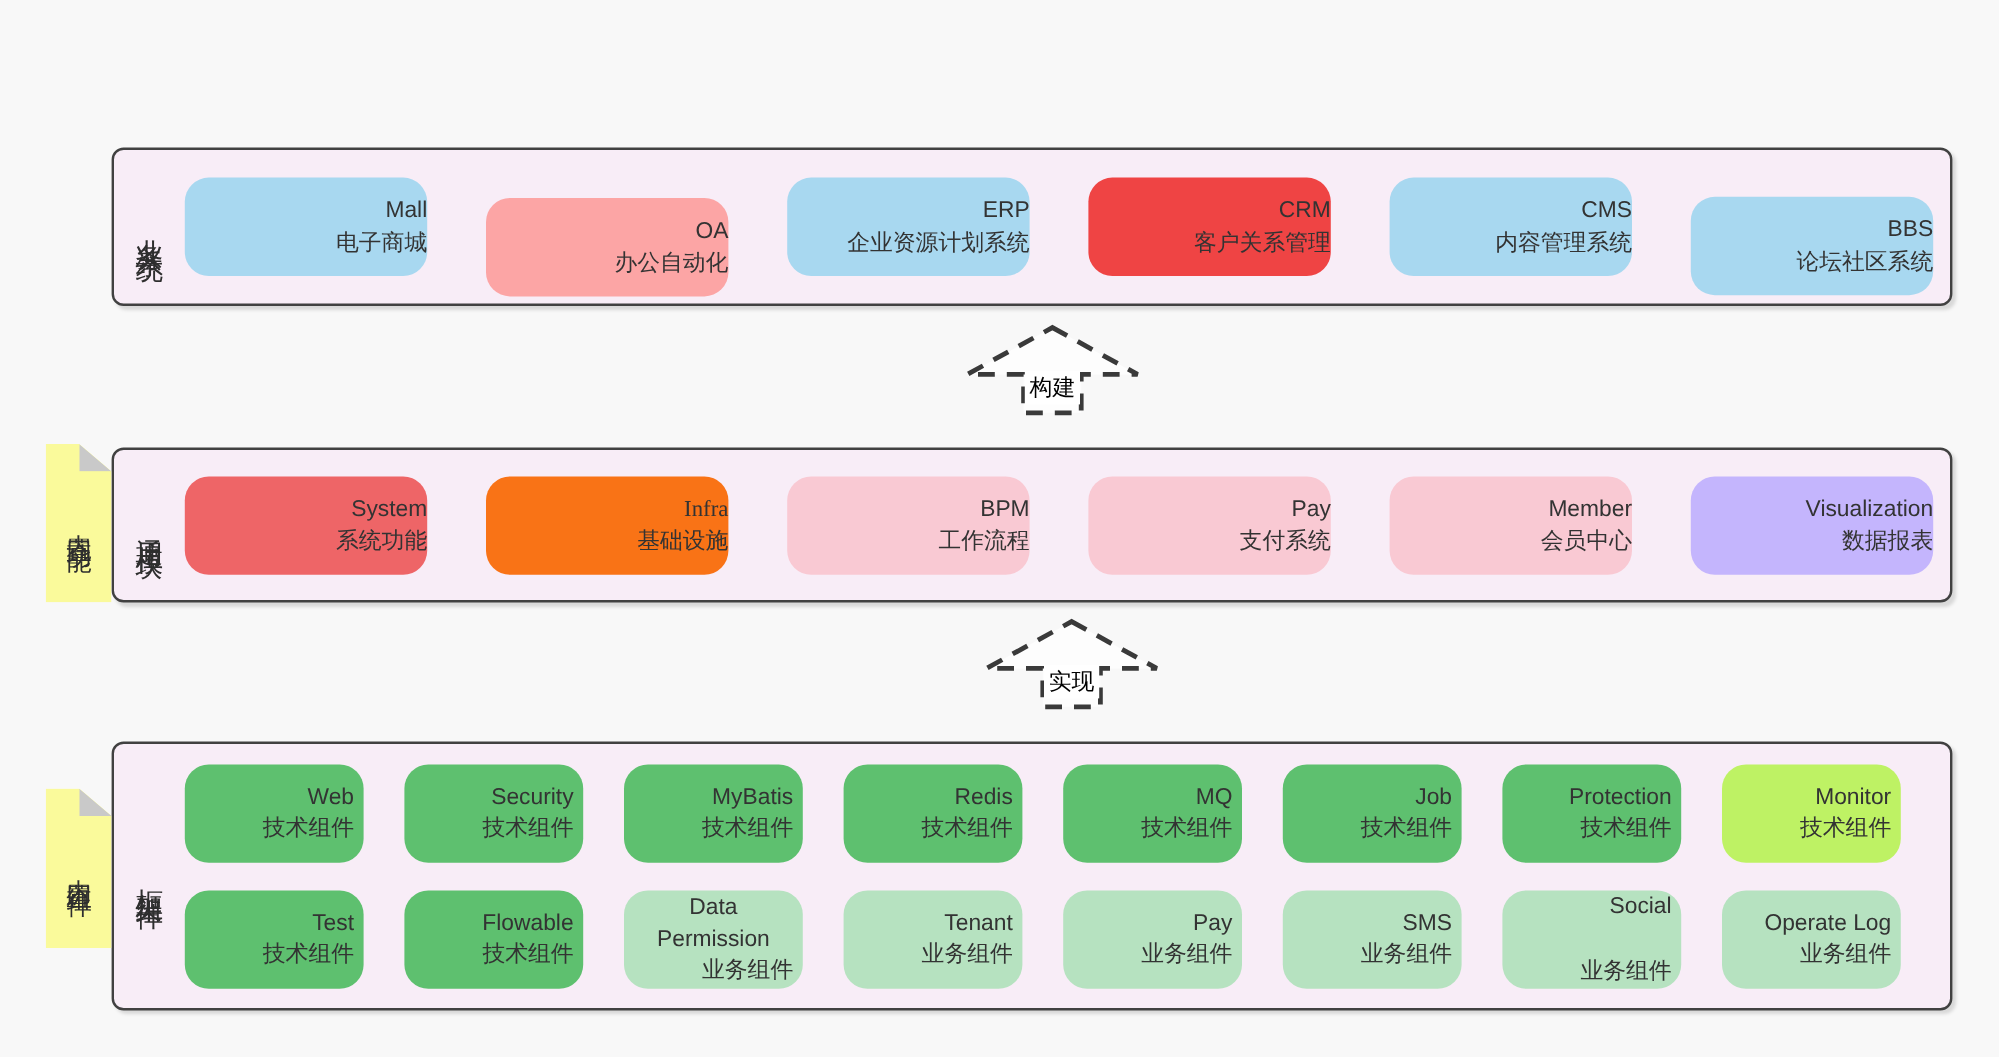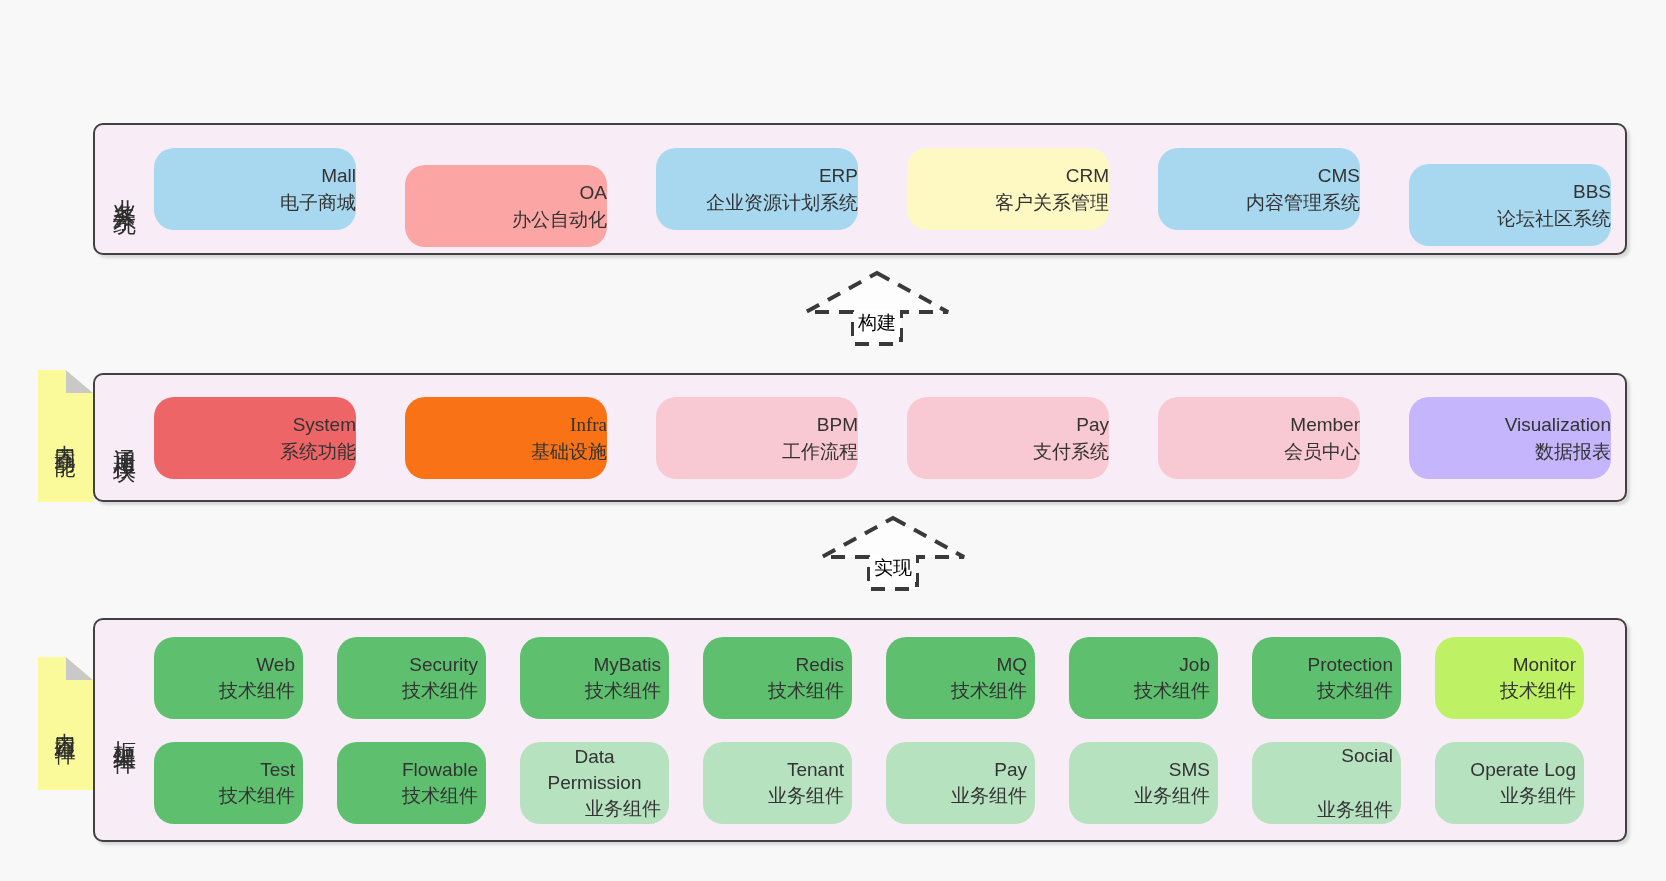--- a/index.html
+++ b/index.html
@@ -66,21 +66,21 @@
       <div>电子商城</div>
     </div>
     <div class="box box-lg" style="background: #fca5a5; margin-top: 33px;">
       <div>OA</div>
       <div>办公自动化</div>
     </div>
     <div class="box box-lg" style="background: rgb(168, 216, 240);">
       <div>ERP</div>
       <div>企业资源计划系统</div>
     </div>
-    <div class="box box-lg" style="background: #fef9c3; padding-left: 44px;">
+    <div class="box box-lg" style="background: #ef4444; padding-left: 44px;">
       <div>CRM</div>
       <div>客户关系管理</div>
     </div>
     <div class="box box-lg" style="background: rgb(168, 216, 240);">
       <div>CMS</div>
       <div>内容管理系统</div>
     </div>
     <div class="box box-lg" style="background: rgb(168, 216, 240); margin-top: 32px;">
       <div>BBS</div>
       <div>论坛社区系统</div>

